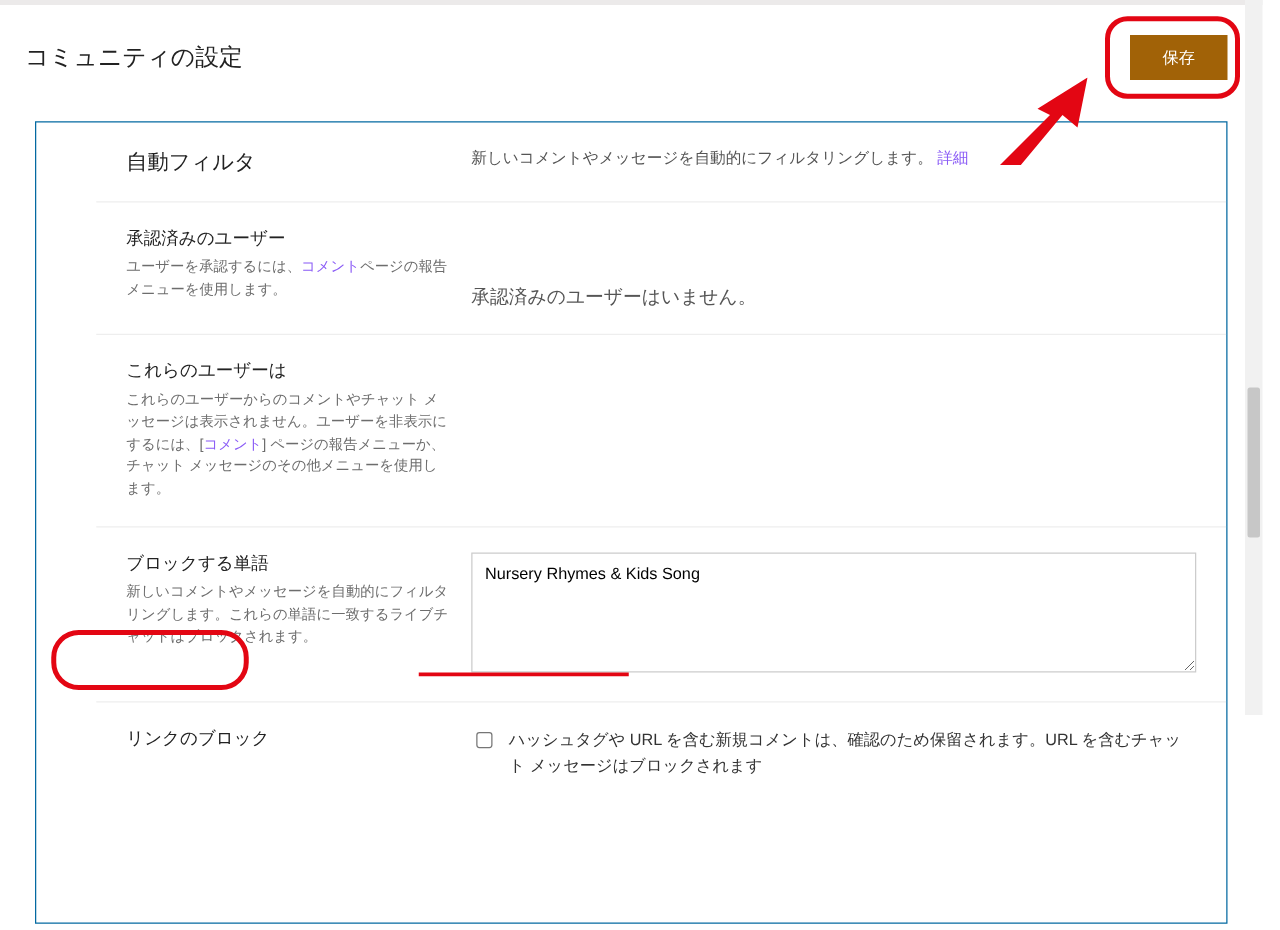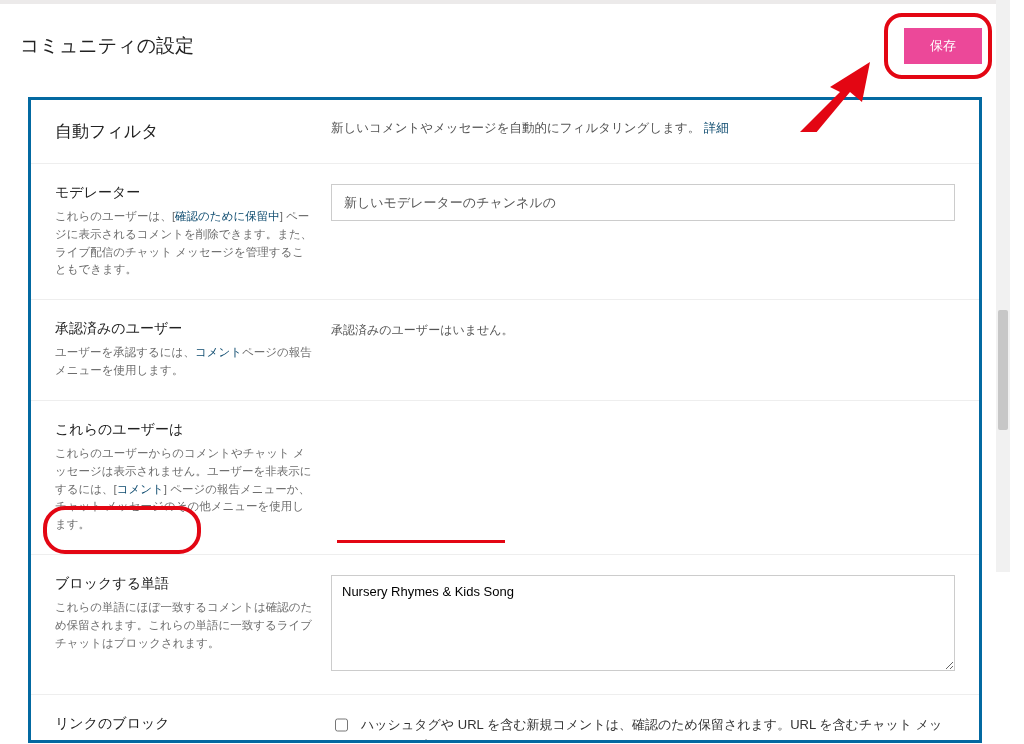--- a/index.html
+++ b/index.html
@@ -29,21 +29,21 @@
     border-bottom: 1px solid transparent;
   }
 
   .page-title {
     font-size: 19px;
     font-weight: 400;
     color: #222;
   }
 
   .save-button {
-    background: #ec4899;
+    background: #a16207;
     color: #fff;
     border: none;
     padding: 9px 26px;
     font-size: 13px;
     cursor: pointer;
     position: relative;
     z-index: 2;
   }
 
   
@@ -65,25 +65,26 @@
     top: 62px;
     left: 800px;
     width: 90px;
     height: 70px;
     pointer-events: none;
     z-index: 3;
   }
 
   .content-card {
     margin: 8px 28px 0 28px;
-    border: 3px solid #0369a1;
+    border: 1px solid #0369a1;
     background: #fff;
     height: 640px;
     position: relative;
     overflow: hidden;
+    padding-left: 48px;
   }
 
   
   .sect {
     display: flex;
     padding: 20px 24px;
     border-bottom: 1px solid #eee;
   }
   .sect.no-border { border-bottom: none; }
   .sect .left {
@@ -103,21 +104,21 @@
     color: #222;
   }
   .sect .left p {
     margin: 2px 0 0 0;
     font-size: 11.5px;
     line-height: 1.55;
     color: #6d6d6d;
   }
   .sect .left p a,
   .filter-desc a {
-    color: #0c4a6e;
+    color: #8b5cf6;
     text-decoration: none;
   }
   .sect .right {
     flex: 1;
     padding-left: 18px;
   }
 
   .filter-desc {
     font-size: 12.5px;
     color: #555;
@@ -127,23 +128,24 @@
   .mod-input {
     width: 100%;
     box-sizing: border-box;
     border: 1px solid #ccc;
     padding: 10px 12px;
     font-size: 13px;
     color: #555;
   }
 
   .static-text {
-    font-size: 12px;
+    font-size: 15px;
     color: #555;
     padding-top: 2px;
+    margin-top: 44px;
   }
 
   .block-textarea {
     width: 100%;
     box-sizing: border-box;
     height: 96px;
     border: 1px solid #ccc;
     padding: 8px 10px;
     font-size: 13px;
     color: #000000;
@@ -241,31 +243,20 @@
         <h2>自動フィルタ</h2>
       </div>
       <div class="right">
         <span class="filter-desc">
           <span>新しいコメントやメッセージを自動的にフィルタリングします。</span>
           <a href="#">詳細</a>
         </span>
       </div>
     </div>
 
-    <div class="sect">
-      <div class="left">
-        <h3>モデレーター</h3>
-        <p>
-          <span>これらのユーザーは、[</span><a href="#">確認のために保留中</a><span>] ページに表示されるコメントを削除できます。また、ライブ配信のチャット メッセージを管理することもできます。</span>
-        </p>
-      </div>
-      <div class="right">
-        <input type="text" class="mod-input" value="新しいモデレーターのチャンネルの" style="">
-      </div>
-    </div>
 
     <div class="sect">
       <div class="left">
         <h3>承認済みのユーザー</h3>
         <p>
           <span>ユーザーを承認するには、</span><a href="#">コメント</a><span>ページの報告メニューを使用します。</span>
         </p>
       </div>
       <div class="right">
         <div class="static-text">承認済みのユーザーはいません。</div>
@@ -277,21 +268,21 @@
         <h3>これらのユーザーは</h3>
         <p>
           <span>これらのユーザーからのコメントやチャット メッセージは表示されません。ユーザーを非表示にするには、[</span><a href="#">コメント</a><span>] ページの報告メニューか、チャット メッセージのその他メニューを使用します。</span>
         </p>
       </div>
     </div>
 
     <div class="sect">
       <div class="left">
         <h3>ブロックする単語</h3>
-        <p>これらの単語にほぼ一致するコメントは確認のため保留されます。これらの単語に一致するライブチャットはブロックされます。</p>
+        <p>新しいコメントやメッセージを自動的にフィルタリングします。これらの単語に一致するライブチャットはブロックされます。</p>
       </div>
       <div class="right">
         <textarea class="block-textarea" style="">Nursery Rhymes &amp; Kids Song</textarea>
       </div>
     </div>
 
     <div class="sect no-border">
       <div class="left">
         <h3>リンクのブロック</h3>
       </div>

